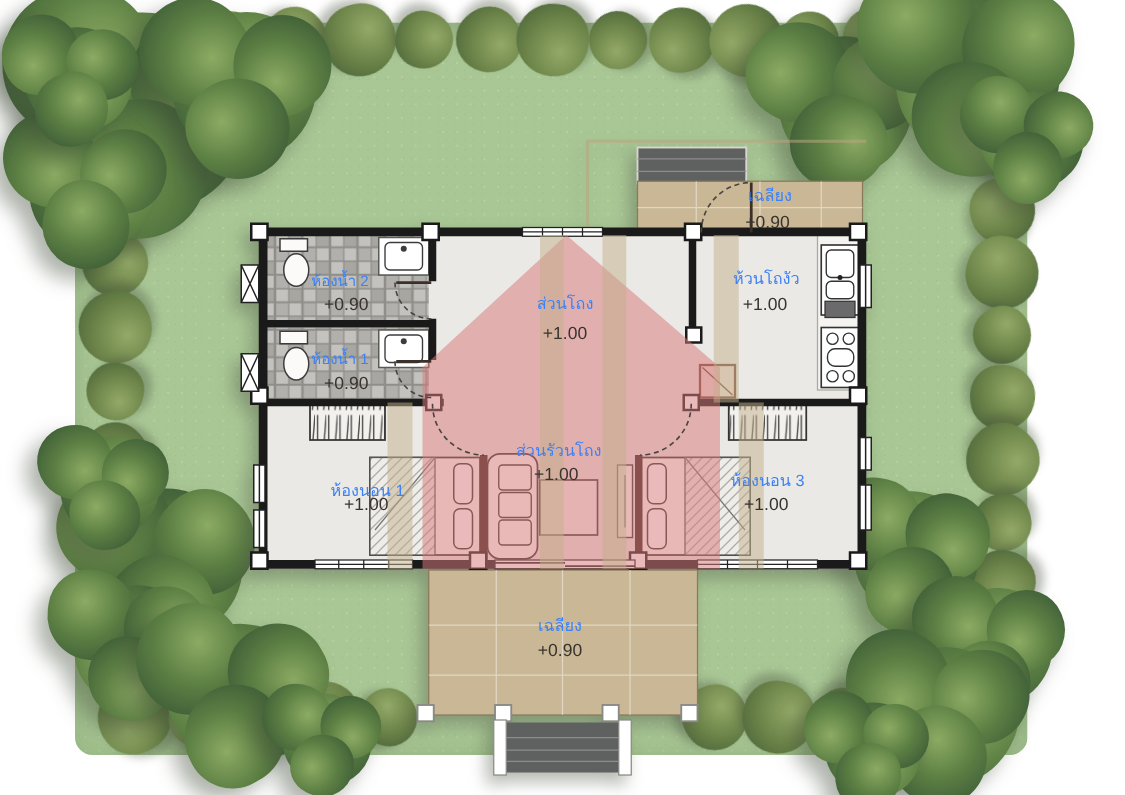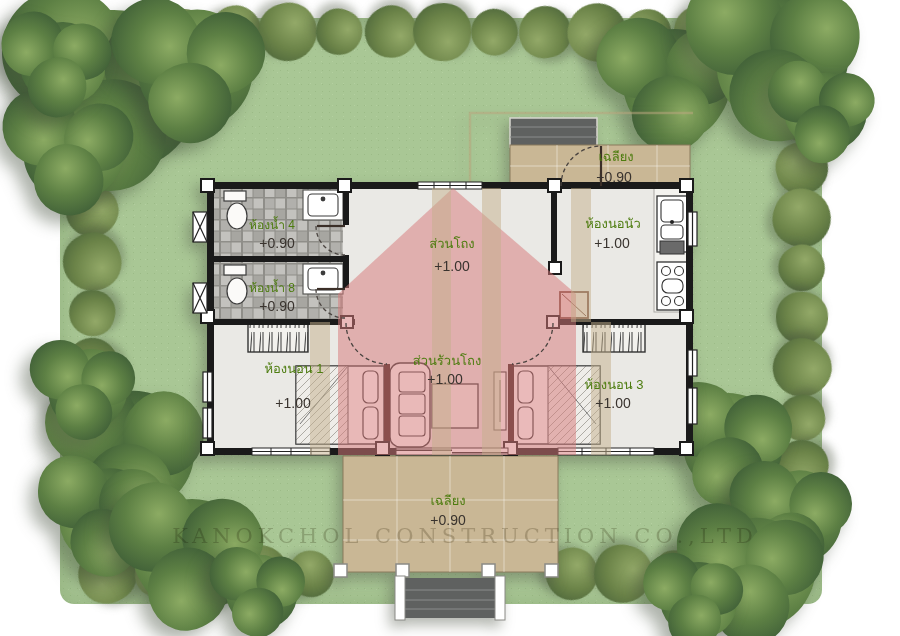--- a/index.html
+++ b/index.html
@@ -29,21 +29,21 @@
   .tree{position:absolute;filter:drop-shadow(-9px 9px 8px rgba(62,75,55,.42));}
   .tree .lobe{
     position:absolute;border-radius:46% 54% 49% 51%;
     background:radial-gradient(circle at 40% 36%, #8cab63 0%, #5d8044 44%, #436339 78%, #395531 100%);
   }
   
   #plan{position:absolute;left:0;top:0;z-index:10;filter:drop-shadow(-5px 7px 7px rgba(85,92,75,.45));}
   
   .room-label,.elev-label{
     position:absolute;transform:translate(-50%,-50%);white-space:nowrap;z-index:20;
-    color:#4d7c0f;text-align:center;
+    color:#3b82f6;text-align:center;
   }
   .room-label{font-size:13px;}
   .elev-label{font-size:14px;color:#39332e;}
   .small-room{font-size:12px;}
   
   .wm-big{
     position:absolute;left:482px;top:424px;transform:translateX(-50%);z-index:40;
     font-family:"DejaVu Serif","Liberation Serif",serif;font-size:100px;letter-spacing:14px;
     color:#5c573a;opacity:.28;mix-blend-mode:multiply;white-space:nowrap;pointer-events:none;
   }
@@ -402,42 +402,41 @@
       <path d="M553 323 A41 41 0 0 1 512 364"></path>
       <path d="M561 186 A40 40 0 0 1 601 146"></path>
     </g>
     <g stroke="#3b2f28" stroke-width="2.2">
       <path d="M345 226 H317"></path>
       <path d="M345 289 H317"></path>
       <path d="M601 186 V146"></path>
     </g>
   </svg>
 
-  <div class="room-label small-room" style="left:272px;top:224px">ห้องน้ำ 4</div>
+  <div class="room-label small-room" style="left:272px;top:224px">ห้องน้ำ 2</div>
   <div class="elev-label" style="left:277px;top:243px">+0.90</div>
 
-  <div class="room-label small-room" style="left:272px;top:287px">ห้องน้ำ 8</div>
+  <div class="room-label small-room" style="left:272px;top:287px">ห้องน้ำ 1</div>
   <div class="elev-label" style="left:277px;top:306px">+0.90</div>
 
   <div class="room-label" style="left:452px;top:243px">ส่วนโถง</div>
   <div class="elev-label" style="left:452px;top:266px">+1.00</div>
 
-  <div class="room-label" style="left:613px;top:223px">ห้องนอนัว</div>
+  <div class="room-label" style="left:613px;top:223px">ห้วนโถงัว</div>
   <div class="elev-label" style="left:612px;top:243px">+1.00</div>
 
   <div class="room-label" style="left:616px;top:156px">เฉลียง</div>
   <div class="elev-label" style="left:614px;top:177px">+0.90</div>
 
-  <div class="room-label" style="left:294px;top:368px">ห้องนอน 1</div>
+  <div class="room-label" style="left:294px;top:392px">ห้องนอน 1</div>
   <div class="elev-label" style="left:293px;top:403px">+1.00</div>
 
   <div class="room-label" style="left:447px;top:360px">ส่วนรัวนโถง</div>
   <div class="elev-label" style="left:445px;top:379px">+1.00</div>
 
   <div class="room-label" style="left:614px;top:384px">ห้องนอน 3</div>
   <div class="elev-label" style="left:613px;top:403px">+1.00</div>
 
   <div class="room-label" style="left:448px;top:500px">เฉลียง</div>
   <div class="elev-label" style="left:448px;top:520px">+0.90</div>
 
-  <div class="wm-small">KANOKCHOL CONSTRUCTION CO.,LTD</div>
 
 </div>
 
 </body></html>

